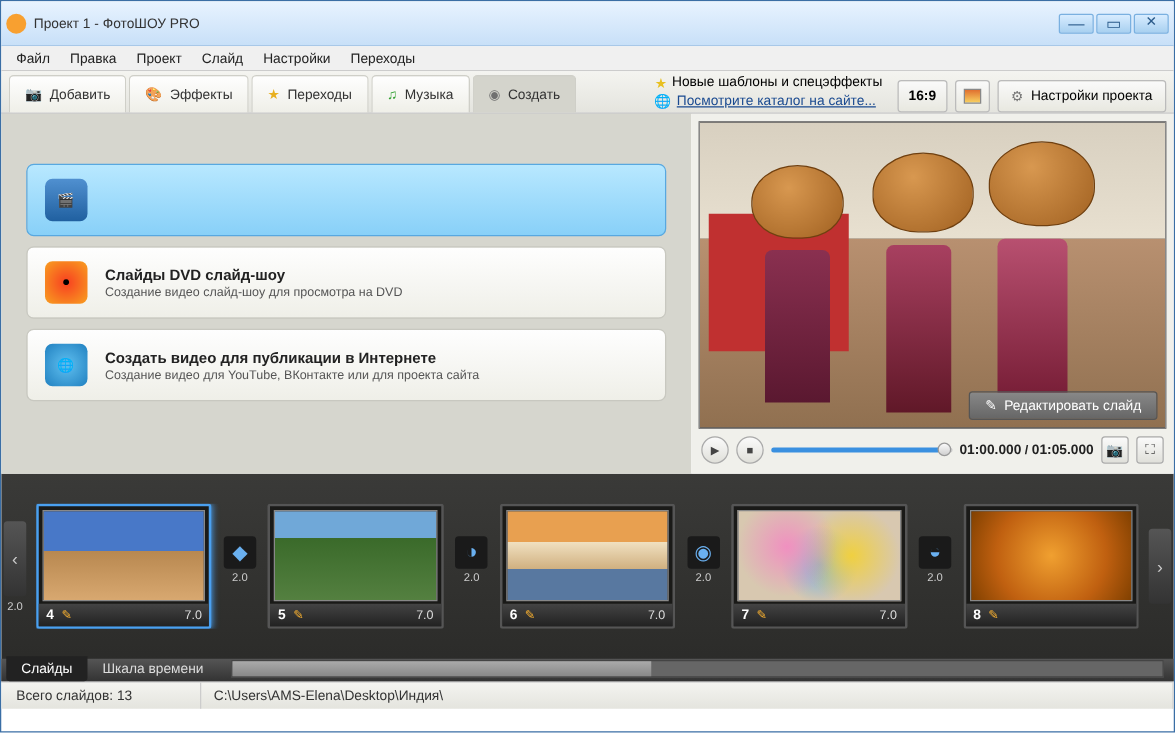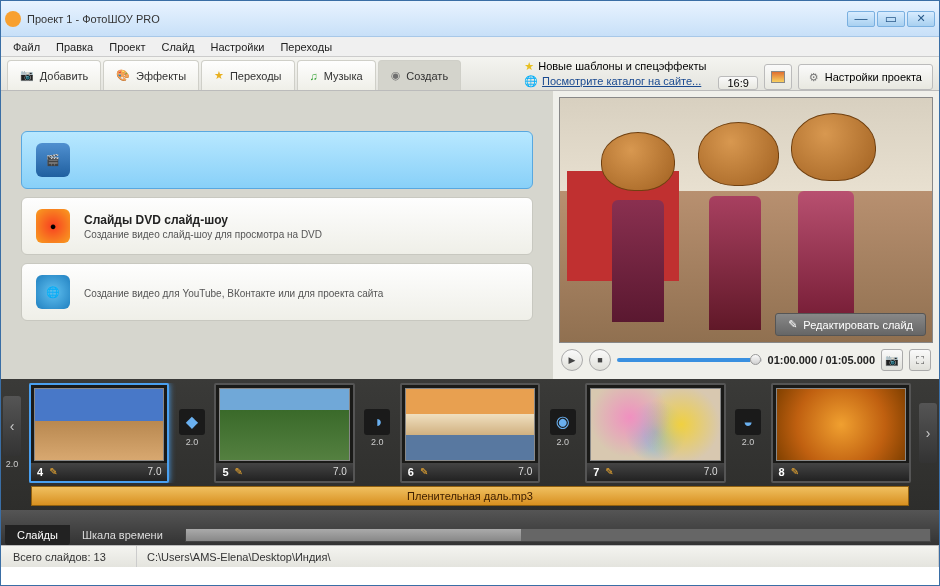--- a/index.html
+++ b/index.html
@@ -18,21 +18,21 @@
 
 
 .toolbar { height:34px; background:linear-gradient(#f4f4f0,#e4e4de); display:flex; align-items:flex-end; padding:0 6px; border-bottom:1px solid #bbb; gap:2px; }
 .toolbar .tab { height:30px; padding:0 12px; display:flex; align-items:center; gap:6px; background:linear-gradient(#fefefe,#efefe8); border:1px solid #cfcfc8; border-bottom:none; border-radius:4px 4px 0 0; cursor:pointer; color:#333; }
 .toolbar .tab.active { background:#d4d4cc; }
 .toolbar .spacer { flex:1; }
 .toolbar .rightbox { display:flex; flex-direction:column; gap:2px; padding:2px 0; font-size:10px; justify-content:center; height:100%; }
 .toolbar .rightbox .row { display:flex; align-items:center; gap:4px; }
 .toolbar .rightbox .star-icon { color:#e8c020; }
 .toolbar .rightbox .globe-icon { color:#3a80d0; }
-.toolbar .aspect { margin-left:10px; height:14px; padding:0 8px; border:1px solid #bbb; background:linear-gradient(#fafafa,#e8e8e0); display:flex; align-items:center; border-radius:3px; font-weight:normal; cursor:pointer; }
+.toolbar .aspect { margin-left:10px; height:26px; padding:0 8px; border:1px solid #bbb; background:linear-gradient(#fafafa,#e8e8e0); display:flex; align-items:center; border-radius:3px; font-weight:bold; cursor:pointer; }
 .toolbar .iconbtn { width:28px; height:26px; margin-left:4px; border:1px solid #bbb; background:linear-gradient(#fafafa,#e8e8e0); border-radius:3px; display:flex; align-items:center; justify-content:center; cursor:pointer; }
 .toolbar .settingsbtn { height:26px; margin-left:4px; padding:0 10px; display:flex; align-items:center; gap:6px; border:1px solid #bbb; background:linear-gradient(#fafafa,#e8e8e0); border-radius:3px; cursor:pointer; }
 
 
 .main { height:288px; display:flex; }
 .main-left { width:552px; background:#d6d6ce; padding:40px 20px; display:flex; flex-direction:column; gap:8px; }
 .option-card { height:58px; background:linear-gradient(#fefefe,#efefe8); border:1px solid #c8c8c0; border-radius:6px; display:flex; align-items:center; padding:0 14px; gap:14px; cursor:pointer; }
 .option-card.selected { background:linear-gradient(#b8e8ff,#88d0f8); border-color:#58a8e0; }
 .option-card .oicon { width:34px; height:34px; border-radius:6px; display:flex; align-items:center; justify-content:center; }
 .option-card .otexts .otitle { font-weight:bold; font-size:12px; color:#222; }
@@ -59,30 +59,30 @@
 .slide-footer { position:absolute; bottom:0; left:0; right:0; height:18px; background:linear-gradient(#444,#222); display:flex; align-items:center; padding:0 6px; gap:6px; }
 .slide-footer .num { color:#fff; font-weight:bold; font-size:11px; }
 .slide-footer .edit { color:#f8b030; font-size:10px; flex:1; }
 .slide-footer .dur { color:#ddd; font-size:10px; }
 .transition { width:34px; height:48px; display:flex; flex-direction:column; align-items:center; gap:2px; }
 .transition .ticon { width:26px; height:26px; display:flex; align-items:center; justify-content:center; background:#1a1a1a; border-radius:3px; }
 .transition .tdur { color:#ccc; font-size:9px; }
 
 .audio-bar { height:20px; margin:0 30px 4px 30px; background:linear-gradient(#f0c060,#d89020); border:1px solid #906010; display:flex; align-items:center; justify-content:center; color:#402000; font-size:10px; }
 
-.bottom-tabs { height:35px; background:linear-gradient(#555,#333); display:flex; align-items:flex-end; padding:0 4px; }
+.bottom-tabs { height:18px; background:linear-gradient(#555,#333); display:flex; align-items:flex-end; padding:0 4px; }
 .bottom-tabs .btab { padding:4px 12px; color:#ddd; cursor:pointer; border-radius:0 0 3px 3px; }
 .bottom-tabs .btab.active { background:#222; color:#fff; }
 .bottom-tabs .hscroll { flex:1; height:14px; margin:3px 4px 3px 10px; background:#666; border:1px solid #444; position:relative; }
 .bottom-tabs .hscroll .hthumb { position:absolute; left:0; top:0; bottom:0; width:45%; background:linear-gradient(#aaa,#888); }
 
 
 .statusbar { height:22px; background:linear-gradient(#f4f4f0,#e4e4de); border-top:1px solid #bbb; display:flex; align-items:center; font-size:10px; color:#333; }
 .statusbar .cell { padding:0 10px; border-right:1px solid #ccc; height:100%; display:flex; align-items:center; }
-.statusbar .cell:first-child { width:136px;padding-left:12px; }
+.statusbar .cell:first-child { width:160px;padding-left:12px; }
 
 
 .ticon-plus { color:#3a80d0; }
 .ticon-fx { color:#c03090; }
 .ticon-trans { color:#e8b020; }
 .ticon-music { color:#30a030; }
 .ticon-create { color:#707070; }
 
 
 .scene-sky { position:absolute; top:0; left:0; right:0; height:38%; background:linear-gradient(#d8d0c0,#e8e0d0); }
@@ -173,20 +173,21 @@
     <div class="option-card">
       <div class="oicon" style="background:radial-gradient(circle,#f84020,#f8a020)">●</div>
       <div class="otexts">
         <div class="otitle">Слайды DVD слайд-шоу</div>
         <div class="odesc">Создание видео слайд-шоу для просмотра на DVD</div>
       </div>
     </div>
     <div class="option-card">
       <div class="oicon" style="background:radial-gradient(circle,#60c0f0,#2080c0)">🌐</div>
       <div class="otexts">
+        <div class="otitle">Создать видео для публикации в Интернете</div>
         <div class="odesc">Создание видео для YouTube, ВКонтакте или для проекта сайта</div>
       </div>
     </div>
   </div>
 
   <div class="main-right">
     <div class="preview-frame">
       <div class="preview-scene">
         <div class="scene-sky"></div>
         <div class="scene-street"></div>
@@ -275,23 +276,20 @@
           <div class="slide-thumb thumb-hands"></div>
     <div class="slide-footer">
       <span class="num">8</span>
       <span class="edit">✎</span>
       <span class="dur"></span>
     </div>
         </div>
       </div>
     <div class="navarrow">›</div>
   </div>
-  <div class="audio-bar">
-      <span>Пленительная даль.mp3</span>
-    </div>
   <div class="bottom-tabs">
     <div class="btab active">Слайды</div>
     <div class="btab">Шкала времени</div>
     <div class="hscroll">
         <div class="hthumb"></div>
       </div>
   </div>
 </div>
 
 <div class="statusbar">

